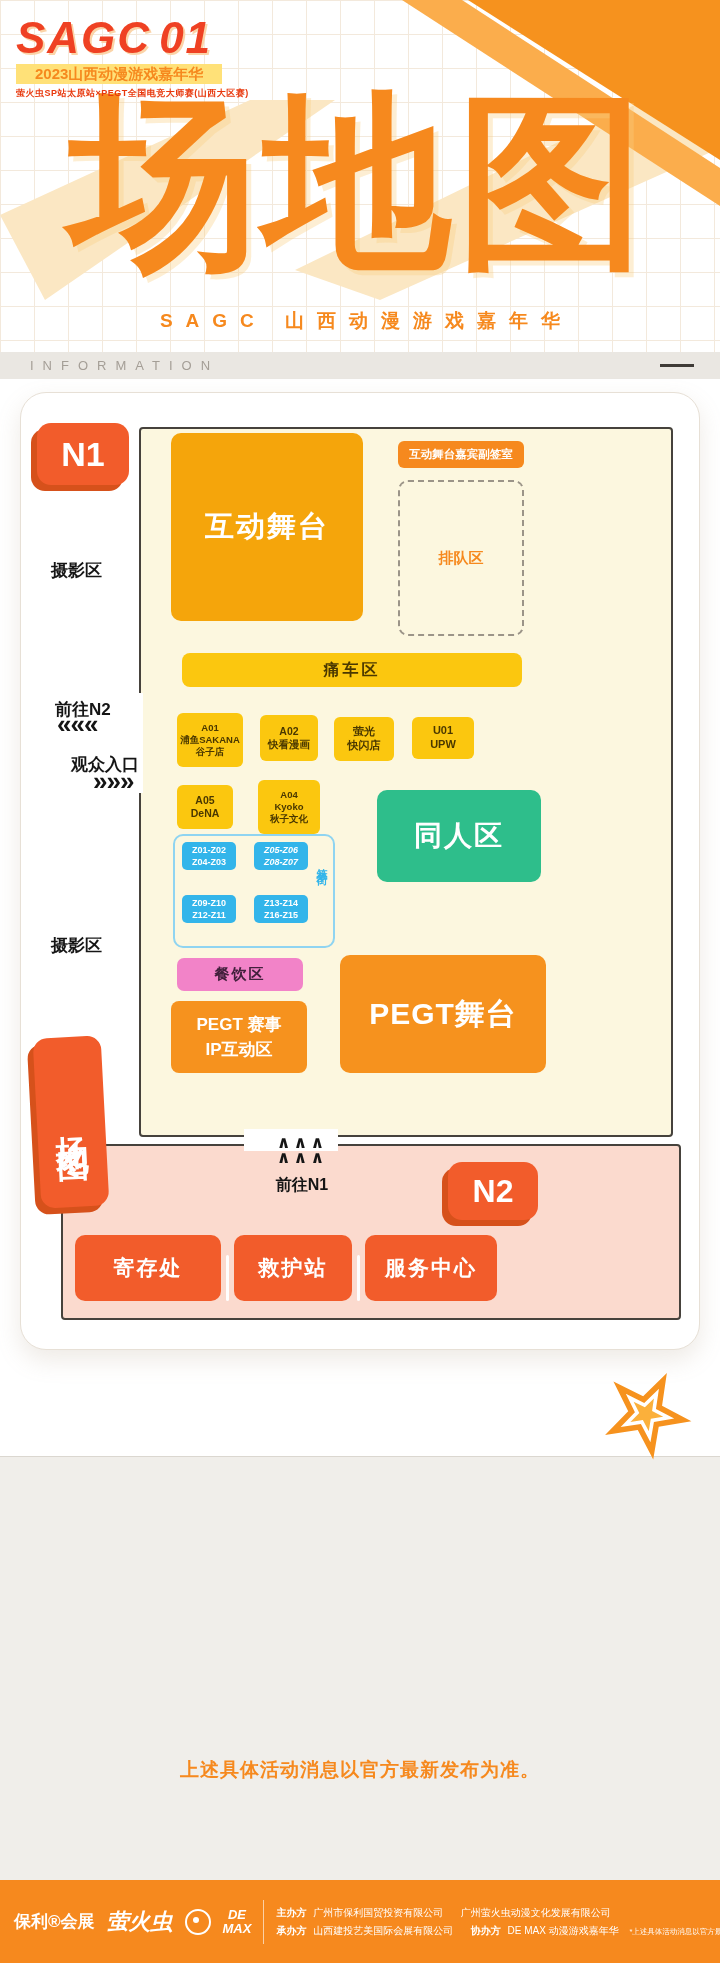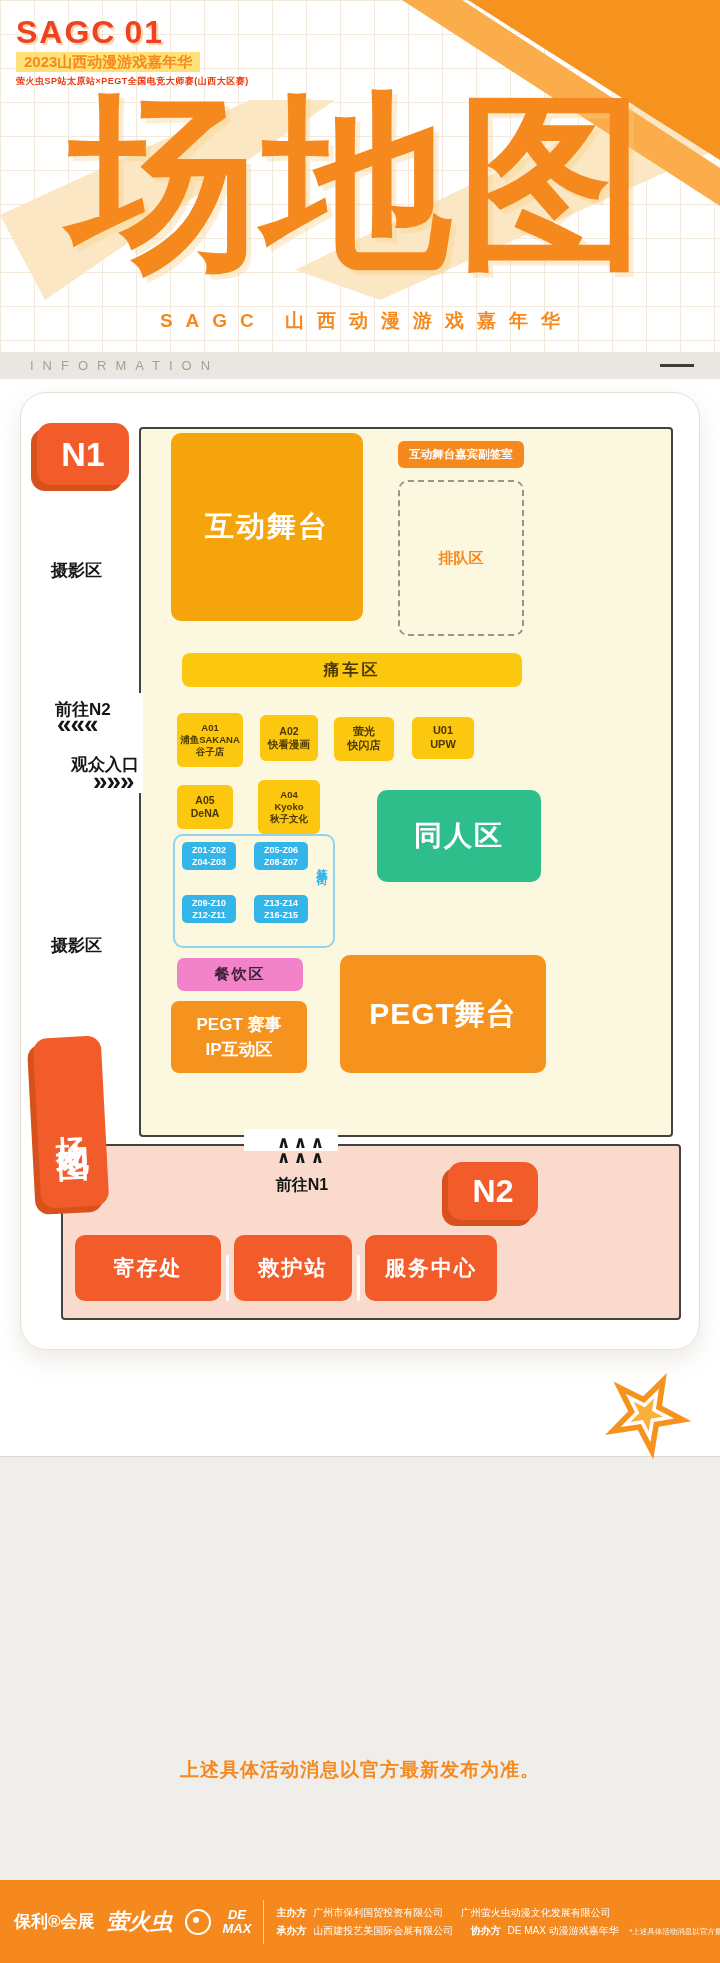--- a/index.html
+++ b/index.html
@@ -12,27 +12,27 @@
   .hero {
     position:absolute; left:0; top:0; width:720px; height:352px;
     background-image:
       linear-gradient(to right,#F3E9DC 1px,transparent 1px),
       linear-gradient(to bottom,#F3E9DC 1px,transparent 1px);
     background-size:34px 34px;
   }
   .hero-decor { position:absolute; left:0; top:0; z-index:0; }
   .logo { position:absolute; left:16px; top:16px; z-index:2; }
   .logo-main {
-    font-size:32px; font-weight:bold; color:#EF4123;
+    font-size:44px; font-weight:bold; font-style:italic; color:#EF4123;
     letter-spacing:2px; line-height:1; text-shadow:2px 2px 0 #FBD4A8;
   }
   .logo-num { margin-left:8px; }
   .logo-sub {
     display:inline-block; margin-top:4px; font-size:15px; font-weight:bold;
-    color:#F6891E; background:#FFE178; padding:1px 8px; line-height:1.2;
+    color:#F6891E; background:#FFE178; padding:1px 19px; line-height:1.2;
   }
   .logo-tag { margin-top:3px; font-size:9px; font-weight:bold; color:#E8380D; letter-spacing:.5px; }
   .big-title {
     position:absolute; left:0; top:84px; width:720px; z-index:1;
     text-align:center; font-size:188px; line-height:1.05; font-weight:bold;
     color:#F6891E; letter-spacing:6px; white-space:nowrap;
     text-shadow:5px 5px 0 rgba(250,205,130,.35);
   }
   .spaced-sub {
     position:absolute; left:0; top:308px; width:720px; z-index:1;
@@ -81,21 +81,21 @@
   .b0 { left:156px; top:320px; width:66px; height:54px; font-size:9.5px; }
   .b1 { left:239px; top:322px; width:58px; height:46px; font-size:10.5px; }
   .b2 { left:313px; top:324px; width:60px; height:44px; font-size:11px; }
   .b3 { left:391px; top:324px; width:62px; height:42px; font-size:11px; }
   .b4 { left:156px; top:392px; width:56px; height:44px; font-size:10.5px; }
   .b5 { left:237px; top:387px; width:62px; height:54px; font-size:9.5px; }
   .doujin { left:356px; top:397px; width:164px; height:92px; background:#2EBE8B; border-radius:10px;
     color:#fff; font-size:28px; font-weight:bold; letter-spacing:2px; }
   .dream-box { left:152px; top:441px; width:162px; height:114px; border:2px solid #8FD4F1; border-radius:10px; box-sizing:border-box; }
   .zblock { width:54px; height:28px; background:#33B5EA; border-radius:5px; color:#fff; font-size:9px; font-weight:bold; line-height:1.35; text-align:center; }
-  .z0 { left:161px; top:449px; } .z1 { left:233px; top:449px; }
+  .z0 { left:161px; top:449px; } .z1 { left:233px; top:449px;font-style:italic; }
   .z2 { left:161px; top:502px; } .z3 { left:233px; top:502px; }
   .dream-label { left:293px; top:466px; writing-mode:vertical-rl; text-orientation:upright;
     color:#33B5EA; font-size:11px; font-weight:bold; letter-spacing:3px; z-index:3; }
   .food { left:156px; top:565px; width:126px; height:33px; background:#F283C8; border-radius:7px;
     color:#42203C; font-size:15px; font-weight:bold; letter-spacing:2px; }
   .pegt-ip { left:150px; top:608px; width:136px; height:72px; background:#F6921E; border-radius:8px;
     color:#fff; font-size:17px; font-weight:bold; line-height:1.5; text-align:center; }
   .pegt-stage { left:319px; top:562px; width:206px; height:118px; background:#F6921E; border-radius:10px;
     color:#fff; font-size:30px; font-weight:bold; letter-spacing:1px; }
   .gap-cover { background:#fff; z-index:2; }

